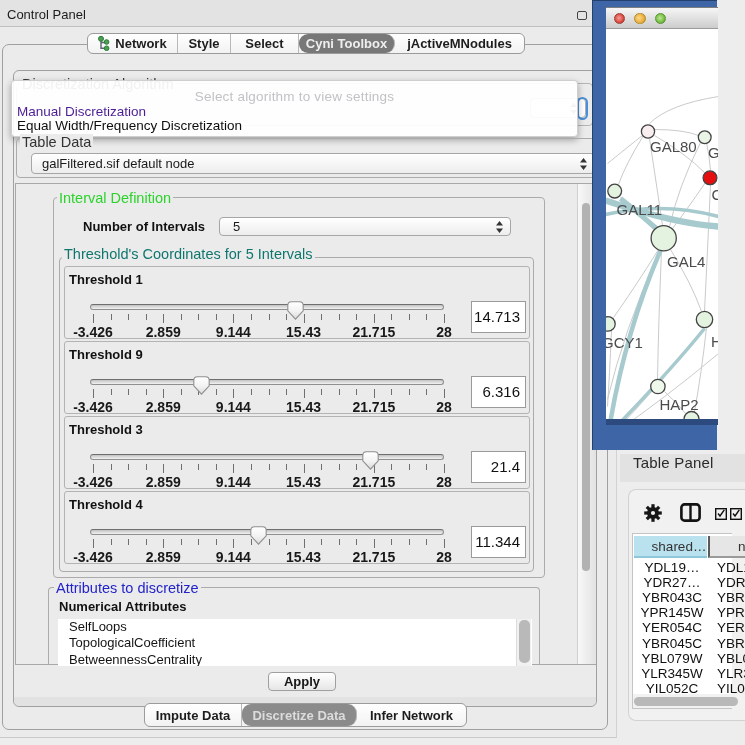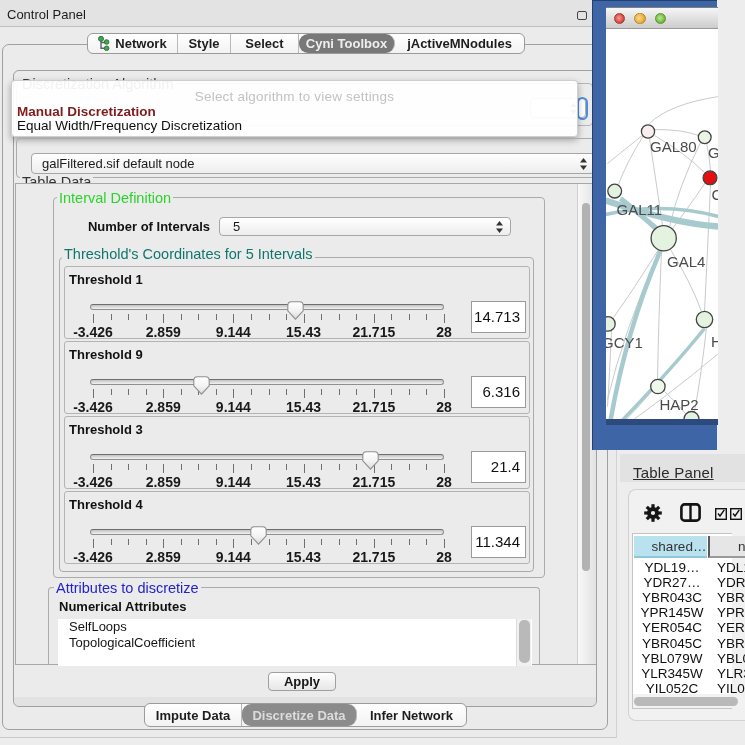--- a/index.html
+++ b/index.html
@@ -31,21 +31,21 @@
 .group { border:1px solid #ababab; border-radius:4px; }
 .gtitle { position:absolute; font-size:14.5px; background:#ebebeb; padding:0 2px; }
 
 
 .combo { position:absolute; background:linear-gradient(#ffffff,#ededed); border:1px solid #a6a6a6; border-radius:4px; font-size:13px; color:#1a1a1a; }
 .combo .arr { position:absolute; right:6px; top:0; height:100%; display:flex; align-items:center; }
 
 
 #popup { left:11px; top:80px; width:567px; height:56.5px; background:rgba(255,255,255,0.93); border:1px solid rgba(160,160,160,0.5); border-radius:4px; box-shadow:0 3px 7px rgba(0,0,0,0.33); }
 #popup .p1 { position:absolute; left:0; top:7.5px; width:100%; text-align:center; font-size:13.5px; letter-spacing:0.2px; color:#c2c2c6; }
-#popup .p2 { position:absolute; left:5px; top:23px; font-size:13.5px; font-weight:700; color:#7f1d1d; }
+#popup .p2 { position:absolute; left:5px; top:23px; font-size:13.5px; font-weight:400; color:#4c1d95; }
 #popup .p3 { position:absolute; left:5px; top:37px; font-size:13.5px; color:#0d0d0d; }
 
 
 #scrollpane { left:15px; top:183px; width:581px; height:482px; border:1px solid #a8a8a8; background:#ebebeb; }
 .vsb-track { position:absolute; background:linear-gradient(90deg,#f8f8f8,#e2e2e2); border-left:1px solid #cfcfcf; }
 .sb-thumb { position:absolute; background:#aeaeae; border-radius:5px; }
 
 
 .tblock { position:absolute; left:64px; width:466px; height:73px; border:1px solid #b3b3b3; border-radius:3px; }
 .tlabel { position:absolute; left:4px; top:5px; font-size:13px; font-weight:700; color:#111; }
@@ -65,21 +65,21 @@
 #applybtn { left:268px; top:672px; width:68px; height:19px; background:linear-gradient(#ffffff,#e6e6e6); border:1px solid #9f9f9f; border-radius:4px; font-size:13px; font-weight:700; color:#161616; text-align:center; line-height:17px; }
 
 
 #netwin { left:592px; top:0; width:125px; height:450px; background:#3e66a7; border-left:1px solid #23406f; border-top:1px solid #23406f; }
 #nettitle { position:absolute; left:12.5px; top:5.5px; width:112.5px; height:22px; background:linear-gradient(#f6f6f6,#cccccc); border-top:1px solid #7e7e7e; border-bottom:1px solid #9a9a9a; }
 #netcanvas { position:absolute; left:12.5px; top:27.5px; width:112.5px; height:390.5px; background:#fff; }
 #netshadow { position:absolute; left:12.5px; top:418px; width:112.5px; height:6px; background:#2c4a7d; }
 .light { position:absolute; top:5px; width:11.5px; height:11.5px; border-radius:50%; }
 
 #tpbar { left:620px; top:454px; width:125px; height:28px; background:#e2e2e2; }
-#tpbar .t { position:absolute; left:13px; top:10px; font-size:15px; letter-spacing:0.2px; color:#2a2a2a;text-decoration:underline; }
+#tpbar .t { position:absolute; left:13px; top:0; font-size:15px; letter-spacing:0.2px; color:#2a2a2a; }
 #tpanel { left:628px; top:489px; width:117px; height:232px; background:#f1f1f1; border:1px solid #d2d2d2; border-radius:8px 0 0 8px; border-right:none; }
 
 #table { position:absolute; left:632px; top:533px; width:100px; height:176px; border:1px solid #c4c4c4; border-right:none; background:#fff; }
 .th1 { position:absolute; left:1px; top:2px; width:73px; height:22px; background:#bae1ee; border-bottom:2px solid #8fc6da; font-size:13.5px; color:#333; text-align:center; line-height:22px; padding-left:17px; }
 .th2 { position:absolute; left:75px; top:2px; width:38px; height:22px; background:#e6e6e6; border-left:2px solid #5a5a5a; border-bottom:2px solid #9a9a9a; font-size:13.5px; color:#333; padding-left:28px; line-height:22px; }
 .trow { position:absolute; left:0; width:113px; height:15.4px; font-size:13.5px; color:#101010; white-space:nowrap; }
 .trow .c1 { position:absolute; left:5px; width:68px; text-align:center; }
 .trow .c2 { position:absolute; left:84px; }
 </style>
 </head>
@@ -121,38 +121,38 @@
     </svg>
   <div class="abs" style="left:576.5px; top:96.5px; width:11px; height:23px; border:2.5px solid #4a90d9; border-radius:5.5px;"></div>
 
   <div class="abs" id="popup">
     <div class="p1">Select algorithm to view settings</div>
     <div class="p2">Manual Discretization</div>
     <div class="p3">Equal Width/Frequency Discretization</div>
   </div>
 
   <div class="abs group" style="left:16px; top:138px; width:580px; height:40px;"></div>
-  <div class="abs gtitle" style="left:20px; top:134px; color:#333;margin-top:40px;">Table Data</div>
+  <div class="abs gtitle" style="left:20px; top:134px; color:#333;">Table Data</div>
   <div class="abs combo" style="left:31px; top:153px; width:564px; height:21px;">
     <span style="position:absolute; left:10px; top:2px;">galFiltered.sif default node</span>
     <span class="arr">
         <svg width="9" height="14">
           <path d="M4.5,1 L8,5.5 L1,5.5 Z M4.5,13 L1,8.5 L8,8.5 Z" fill="#333"></path>
         </svg>
       </span>
   </div>
 
   <div class="abs" id="scrollpane"></div>
   <div class="abs vsb-track" style="left:577px; top:184px; width:19px; height:480px;"></div>
   <div class="abs sb-thumb" style="left:581.5px; top:203px; width:8px; height:368px; background:#b2b2b2;"></div>
 
   <div class="abs group" style="left:53px; top:197px; width:492px; height:381px;"></div>
   <div class="abs gtitle" style="left:57px; top:190px; color:#2bd42b;">Interval Definition</div>
 
-  <div class="abs" style="left:83px; top:219px; width:127px; font-size:13px; font-weight:700; color:#111; text-align:right;">Number of Intervals</div>
+  <div class="abs" style="left:83px; top:219px; width:127px; font-size:13px; font-weight:700; color:#111; ">Number of Intervals</div>
   <div class="abs combo" style="left:219px; top:217px; width:292px; height:19px;">
     <span style="position:absolute; left:13px; top:1px;">5</span>
     <span class="arr">
         <svg width="9" height="14">
           <path d="M4.5,1 L8,5.5 L1,5.5 Z M4.5,13 L1,8.5 L8,8.5 Z" fill="#333"></path>
         </svg>
       </span>
   </div>
 
   <div class="abs group" style="left:59px; top:257px; width:475px; height:315px;"></div>
@@ -334,20 +334,21 @@
       </svg>
     <div class="vbox">11.344</div>
   </div>
 
   <div class="abs group" style="left:48px; top:587px; width:492px; height:78px; border-bottom:none; border-radius:4px 4px 0 0;"></div>
   <div class="abs gtitle" style="left:54px; top:580px; color:#2323cc;">Attributes to discretize</div>
   <div class="abs" style="left:59px; top:599px; font-size:13px; font-weight:700; color:#111;">Numerical Attributes</div>
   <div class="abs" id="attrlist" style="left:58px; top:619px; width:474px; height:47px; overflow:hidden;">
     <div>SelfLoops</div>
     <div>TopologicalCoefficient</div>
+    <div>BetweennessCentrality</div>
   </div>
   <div class="abs" style="left:516px; top:619px; width:15px; height:47px; background:#f1f1f1; border-left:1px solid #dcdcdc;"></div>
   <div class="abs sb-thumb" style="left:519px; top:620px; width:11px; height:43px; background:#b9b9b9;"></div>
 
   <div class="abs" id="applybtn">Apply</div>
   <div class="abs" id="innerbottom"></div>
 
   <div class="abs seg" id="bottabs">
     <div class="s" style="width:97px;">Impute Data</div>
     <div class="s sel" style="width:115px;">Discretize Data</div>

